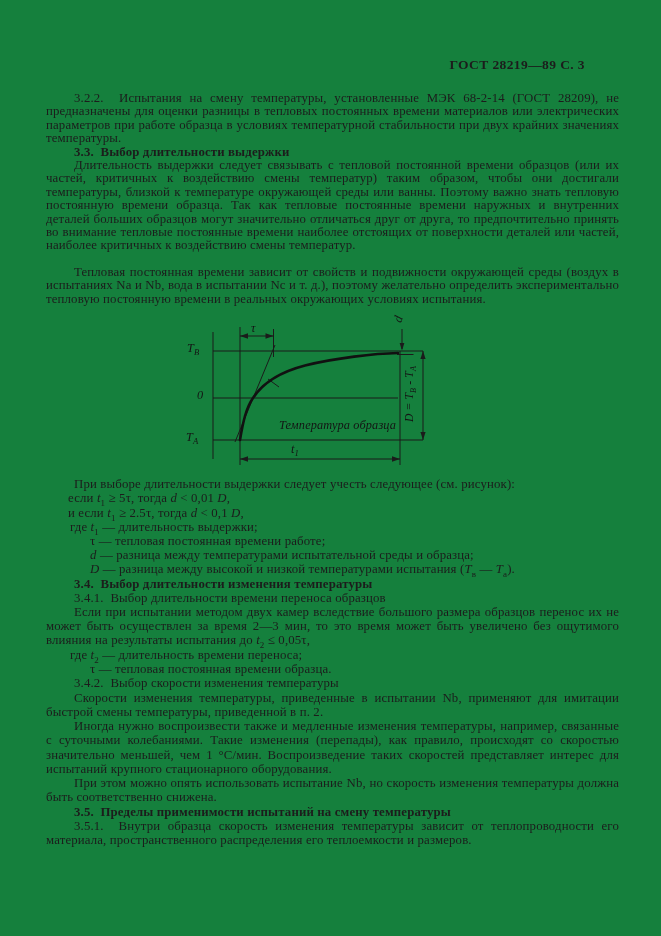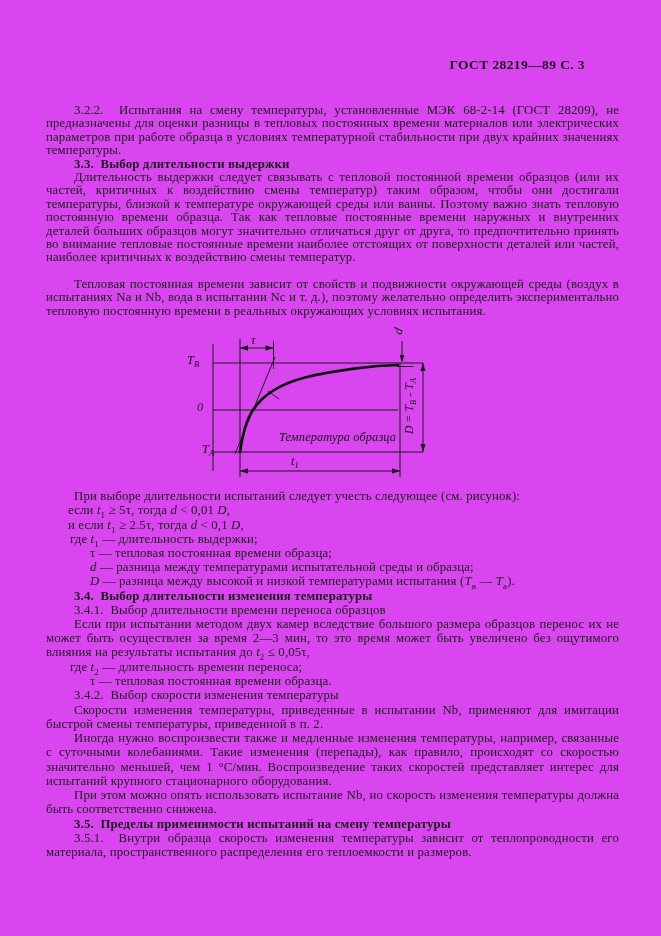--- a/index.html
+++ b/index.html
@@ -1,25 +1,25 @@
 <!DOCTYPE html>
 <html lang="ru"><head>
 <meta charset="utf-8">
 <style>
   html,body{margin:0;padding:0;background:#e8e8e8;}
   .page{
-    position:relative;width:661px;height:936px;background:#d946ef;
+    position:relative;width:661px;height:936px;background:#15803d;
     color:#1c1c1c;font-family:"Liberation Serif",serif;overflow:hidden;
   }
   .header{
     position:absolute;top:57px;left:0;right:76px;text-align:right;
     font-weight:bold;font-size:13.5px;letter-spacing:.4px;white-space:nowrap;
   }
   .body{
-    position:absolute;top:104px;left:46px;width:573px;
+    position:absolute;top:92px;left:46px;width:573px;
     font-size:12.8px;letter-spacing:.15px;
   }
   .para{margin:0;line-height:13.4px;text-align:justify;text-indent:28px;}
   .lh2{line-height:14.2px;}
   .bold{font-weight:bold;}
   .nojust{text-align:left;text-indent:0;}
   .ind-line{padding-left:22px;}
   .ind-where{padding-left:24px;}
   .ind-def{padding-left:44px;}
   .mh53{min-height:53px;}  .mh107{min-height:107px;} .mh40{min-height:40px;}
@@ -28,21 +28,21 @@
   i{font-style:italic;}
   
   .figure{position:relative;width:300px;height:160px;margin:6px 0 5px 94px;}
   .figure svg{position:absolute;left:0;top:0;}
   .flab{
     position:absolute;font-size:12.3px;font-style:italic;white-space:nowrap;
     line-height:12px;color:#141414;
   }
   .flab-tb{left:47px;top:30px;text-align:center;}
   .flab-zero{left:57px;top:77px;}
-  .flab-ta{left:46px;top:119px;margin-left:16px;}
+  .flab-ta{left:46px;top:119px;}
   .flab-tau{left:111px;top:10px;}
   .flab-curve{left:139px;top:67px;margin-top:40px;}
   .flab-t1{left:151px;top:131px;text-align:center;}
   .flab-dsmall{left:255px;top:1px;transform:rotate(-72deg);}
   .flab-Ddim{
     left:222px;top:76px;width:96px;text-align:center;font-size:11.6px;
     transform:rotate(-90deg);
   }
 </style>
 </head>
@@ -91,25 +91,25 @@
       <div class="flab flab-tb">T<sub>B</sub></div>
       <div class="flab flab-zero">0</div>
       <div class="flab flab-ta">T<sub>A</sub></div>
       <div class="flab flab-tau">τ</div>
       <div class="flab flab-curve">Температура образца</div>
       <div class="flab flab-t1">t<sub>1</sub></div>
       <div class="flab flab-dsmall">d</div>
       <div class="flab flab-Ddim">D = T<sub>B</sub> - T<sub>A</sub></div>
     </div>
 
-    <div class="para lh2">При выборе длительности испытаний следует учесть следующее (см. рисунок):</div>
+    <div class="para lh2">При выборе длительности выдержки следует учесть следующее (см. рисунок):</div>
     <div class="para lh2 nojust ind-line">если <i>t</i><sub>1</sub> ≥ 5τ, тогда <i>d</i> &lt; 0,01 <i>D</i>,</div>
     <div class="para lh2 nojust ind-line">и если <i>t</i><sub>1</sub> ≥ 2.5τ, тогда <i>d</i> &lt; 0,1 <i>D</i>,</div>
     <div class="para lh2 nojust ind-where">где <i>t</i><sub>1</sub> — длительность выдержки;</div>
-    <div class="para lh2 nojust ind-def">τ — тепловая постоянная времени образца;</div>
+    <div class="para lh2 nojust ind-def">τ — тепловая постоянная времени работе;</div>
     <div class="para lh2 nojust ind-def"><i>d</i> — разница между температурами испытательной среды и образца;</div>
     <div class="para lh2 nojust ind-def"><i>D</i> — разница между высокой и низкой температурами испытания (<i>T</i><sub>в</sub> — <i>T</i><sub>а</sub>).</div>
     <div class="para lh2 bold">3.4.&nbsp;&nbsp;Выбор длительности изменения температуры</div>
     <div class="para lh2">3.4.1.&nbsp;&nbsp;Выбор длительности времени переноса образцов</div>
     <div class="para lh2 mh43">Если при испытании методом двух камер вследствие большого размера образцов перенос их не может быть осуществлен за время 2—3 мин, то это время может быть увеличено без ощутимого влияния на результаты испытания до <i>t</i><sub>2</sub> ≤ 0,05τ,</div>
     <div class="para lh2 nojust ind-where">где <i>t</i><sub>2</sub> — длительность времени переноса;</div>
     <div class="para lh2 nojust ind-def">τ — тепловая постоянная времени образца.</div>
     <div class="para lh2">3.4.2.&nbsp;&nbsp;Выбор скорости изменения температуры</div>
     <div class="para lh2 mh28">Скорости изменения температуры, приведенные в испытании Nb, применяют для имитации быстрой смены температуры, приведенной в п. 2.</div>
     <div class="para lh2 mh57">Иногда нужно воспроизвести также и медленные изменения температуры, например, связанные с суточными колебаниями. Такие изменения (перепады), как правило, происходят со скоростью значительно меньшей, чем 1 °С/мин. Воспроизведение таких скоростей представляет интерес для испытаний крупного стационарного оборудования.</div>

